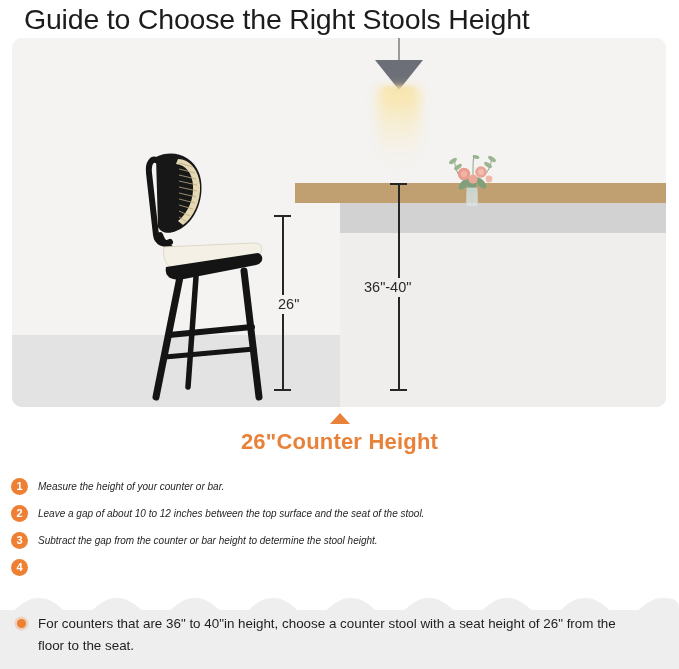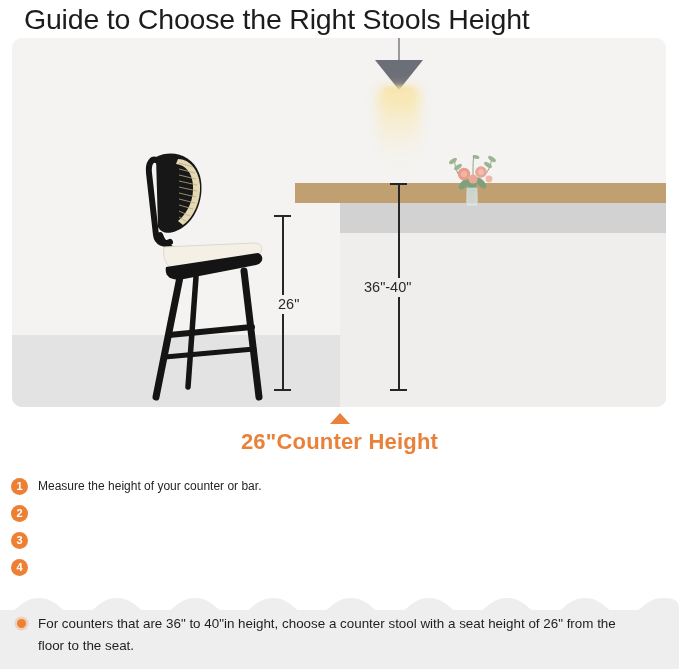--- a/index.html
+++ b/index.html
@@ -111,21 +111,21 @@
   .step { position: relative; height: 26px; margin-bottom: 1px; }
   .bullet {
     position: absolute; left: 0; top: 1px;
     width: 17px; height: 17px; border-radius: 50%;
     background: #ed8033; color: #fff;
     font-size: 11px; font-weight: 700; line-height: 17px;
     text-align: center;
   }
   .step-text {
     position: absolute; left: 27px; top: 0;
-    font-size: 12px; color: #1f1f1f; line-height: 19px;
+    font-size: 10px; color: #1f1f1f; line-height: 19px; font-style: italic;
   }
 
   
   .wave-panel {
     position: absolute; left: 0; top: 596px; width: 679px; height: 73px;
   }
   .wave-body {
     position: absolute; left: 0; top: 14px; width: 679px; height: 59px;
     background: #eeeeee;
   }
@@ -246,23 +246,25 @@
   <div class="caption-tri"></div>
   <div class="caption">26"Counter Height</div>
 
   <div class="steps">
     <div class="step">
       <div class="bullet">1</div>
       <div class="step-text">Measure the height of your counter or bar.</div>
     </div>
     <div class="step">
       <div class="bullet">2</div>
+      <div class="step-text">Leave a gap of about 10 to 12 inches between the top surface and the seat of the stool.</div>
     </div>
     <div class="step">
       <div class="bullet">3</div>
+      <div class="step-text">Subtract the gap from the counter or bar height to determine the stool height.</div>
     </div>
     <div class="step">
       <div class="bullet">4</div>
     </div>
   </div>
 
   <div class="wave-panel">
     <div class="wave-body"></div>
     <svg width="679" height="24" viewBox="0 0 679 24" preserveAspectRatio="none">
       <path d="M0,22 C13,22 19,2 39,2 C59,2 65,22 78,22 C91,22 97,2 117,2 C137,2 143,22 156,22

